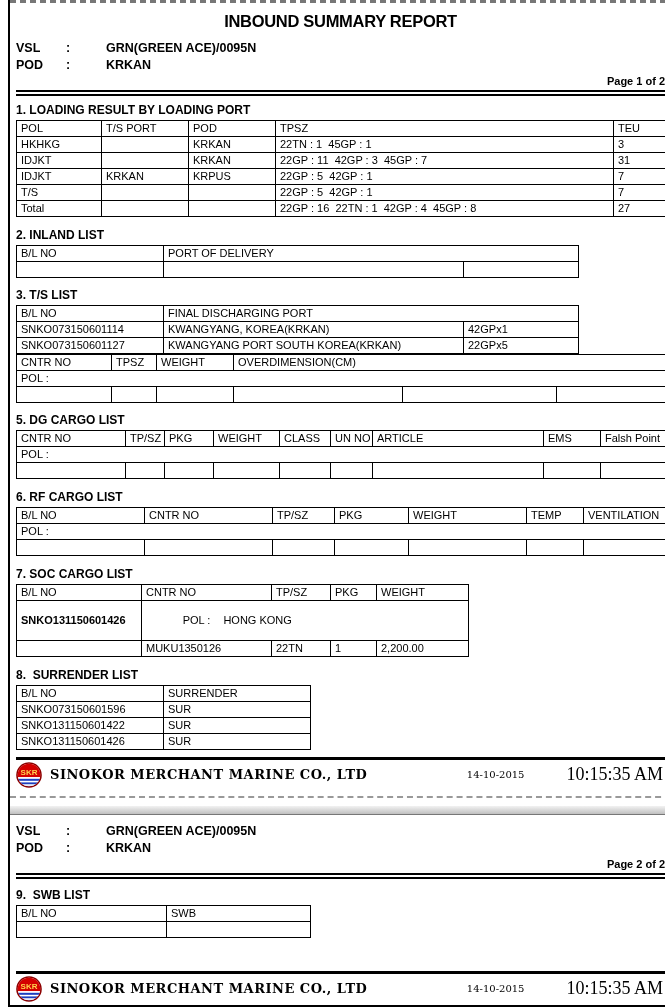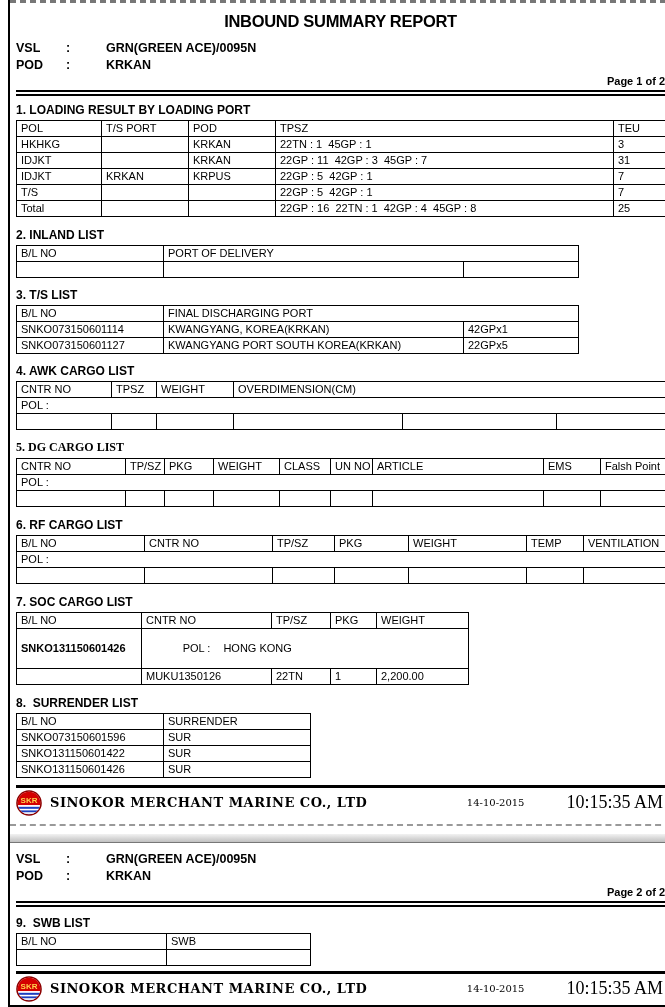--- a/index.html
+++ b/index.html
@@ -104,21 +104,21 @@
             <td></td>
             <td></td>
             <td>22GP : 5  42GP : 1</td>
             <td>7</td>
           </tr>
           <tr>
             <td>Total</td>
             <td></td>
             <td></td>
             <td>22GP : 16  22TN : 1  42GP : 4  45GP : 8</td>
-            <td>25</td>
+            <td>27</td>
           </tr>
         </tbody>
     </table>
 
     <div class="sec-heading" style="margin-top:11px;">2. INLAND LIST</div>
     <table class="rpt" style="width:562px;">
       <colgroup>
           <col style="width:147px">
           <col style="width:300px">
           <col style="width:115px">
@@ -158,21 +158,20 @@
             <td>42GPx1</td>
           </tr>
           <tr>
             <td>SNKO073150601127</td>
             <td>KWANGYANG PORT SOUTH KOREA(KRKAN)</td>
             <td>22GPx5</td>
           </tr>
         </tbody>
     </table>
 
-    <div class="sec-heading" style="margin-top:10px;">4. AWK CARGO LIST</div>
     <table class="rpt" style="width:649px;">
       <colgroup>
           <col style="width:95px">
           <col style="width:45px">
           <col style="width:77px">
           <col style="width:169px">
           <col style="width:154px">
           <col style="width:109px">
         </colgroup>
       <thead>
@@ -191,21 +190,21 @@
           <td></td>
             <td></td>
           <td></td>
             <td></td>
           <td></td>
             <td></td>
         </tr>
       </tbody>
     </table>
 
-    <div class="sec-heading" style="margin-top:10px;font-family:Liberation Serif, serif;">5. DG CARGO LIST</div>
+    <div class="sec-heading" style="margin-top:10px;">5. DG CARGO LIST</div>
     <table class="rpt" style="width:649px;">
       <colgroup>
           <col style="width:109px">
           <col style="width:39px">
           <col style="width:49px">
           <col style="width:66px">
           <col style="width:51px">
           <col style="width:42px">
           <col style="width:171px">
           <col style="width:57px">

